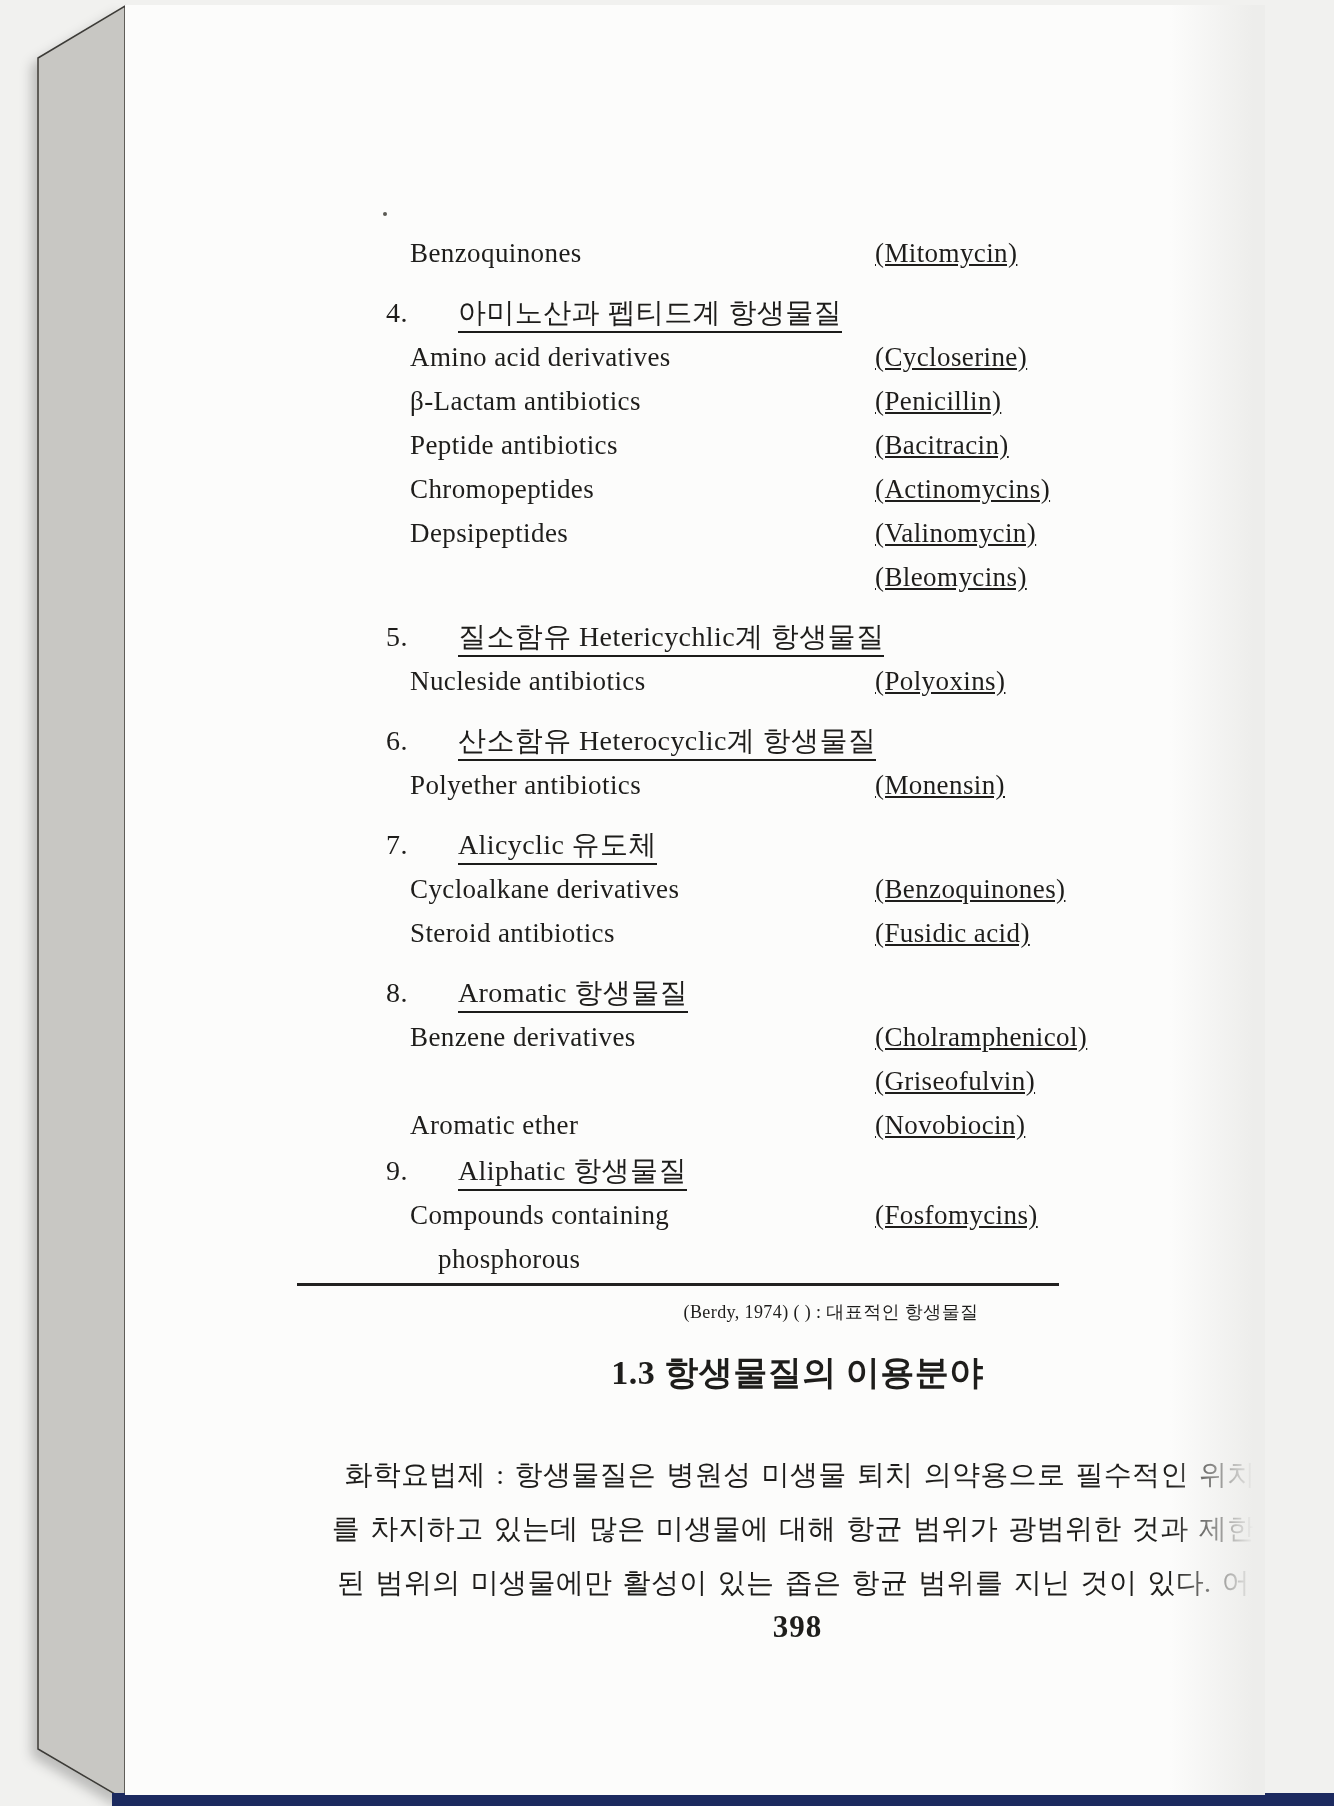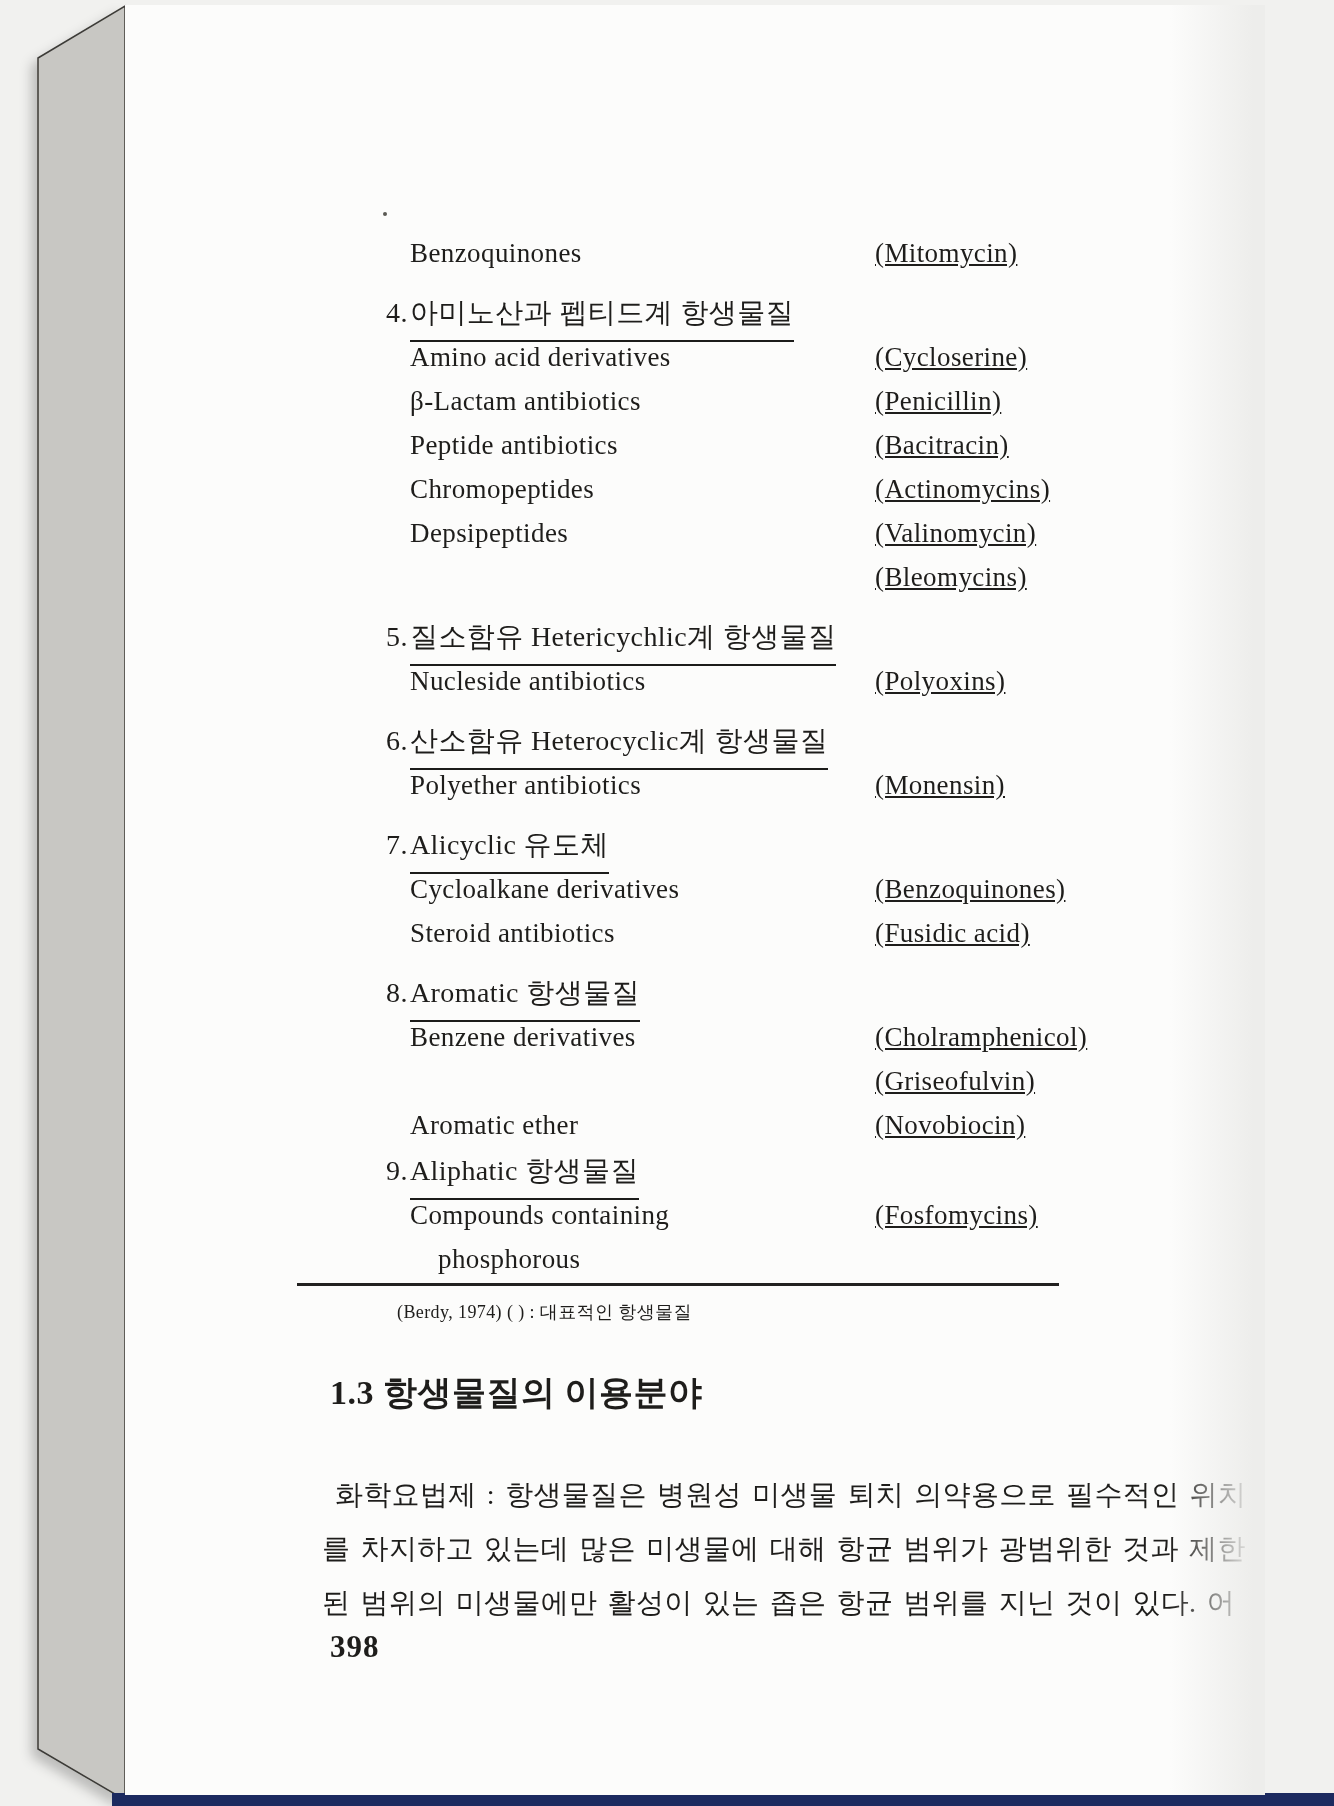--- a/index.html
+++ b/index.html
@@ -15,43 +15,44 @@
   .bottom-bar {
     position:absolute; left:112px; right:0; bottom:0; height:13px;
     background:#1c2a5f;
   }
   .page {
     position:absolute; left:125px; top:5px;
     width:1140px; height:1790px;
     background:#fcfcfb;
     padding-top:226px;
     box-sizing:border-box;
+    text-align:center;
   }
   .page-fade {
     position:absolute; top:0; right:0; width:95px; height:100%;
     background:linear-gradient(to right, rgba(241,241,239,0), #ededeb 88%);
     pointer-events:none;
   }
   .speck { position:absolute; left:258px; top:207px; width:4px; height:4px; background:#5a5953; border-radius:50%; }
 
   
   .catalog { position:relative; }
   .c-row { position:relative; height:44px; line-height:44px; font-size:27px; letter-spacing:.4px; }
   .c-row .num  { position:absolute; left:261px; }
   .c-row .name { position:absolute; left:285px; white-space:nowrap; }
   .c-row .name.indent { left:313px; }
   .c-row .ex   { position:absolute; left:750px; white-space:nowrap;text-decoration:underline; }
   .c-row.head { margin-top:16px; font-size:28px; }
   .c-row.head.tight { margin-top:2px; }
-  .c-row.head .u { border-bottom:2.5px solid #1c1c1a; padding-bottom:12px; }
+  .c-row.head .u { border-bottom:2.5px solid #1c1c1a; padding-bottom:3px;margin-left:48px; }
 
   .rule { margin:2px 0 0 172px; width:762px; height:3px; background:#222120; }
   .footnote { margin:6px 0 0 272px; line-height:40px; font-size:18px; letter-spacing:.4px; white-space:nowrap; }
 
-  .sec-head { margin:38px 0 0 205px; line-height:46px; font-size:34px; font-weight:600; letter-spacing:.5px; white-space:nowrap; }
+  .sec-head { margin:18px 0 0 205px; line-height:46px; font-size:34px; font-weight:600; letter-spacing:.5px; white-space:nowrap; }
 
   .para { margin:52px 0 0 197px; }
   .pline { line-height:54px; font-size:28px; letter-spacing:.3px; word-spacing:3px; white-space:nowrap; }
   .pline.indent { padding-left:13px; }
 
   .pagenum { margin:0 0 0 205px; line-height:34px; font-size:31px; font-weight:600; letter-spacing:1px; }
 </style>
 </head>
 <body>
 

